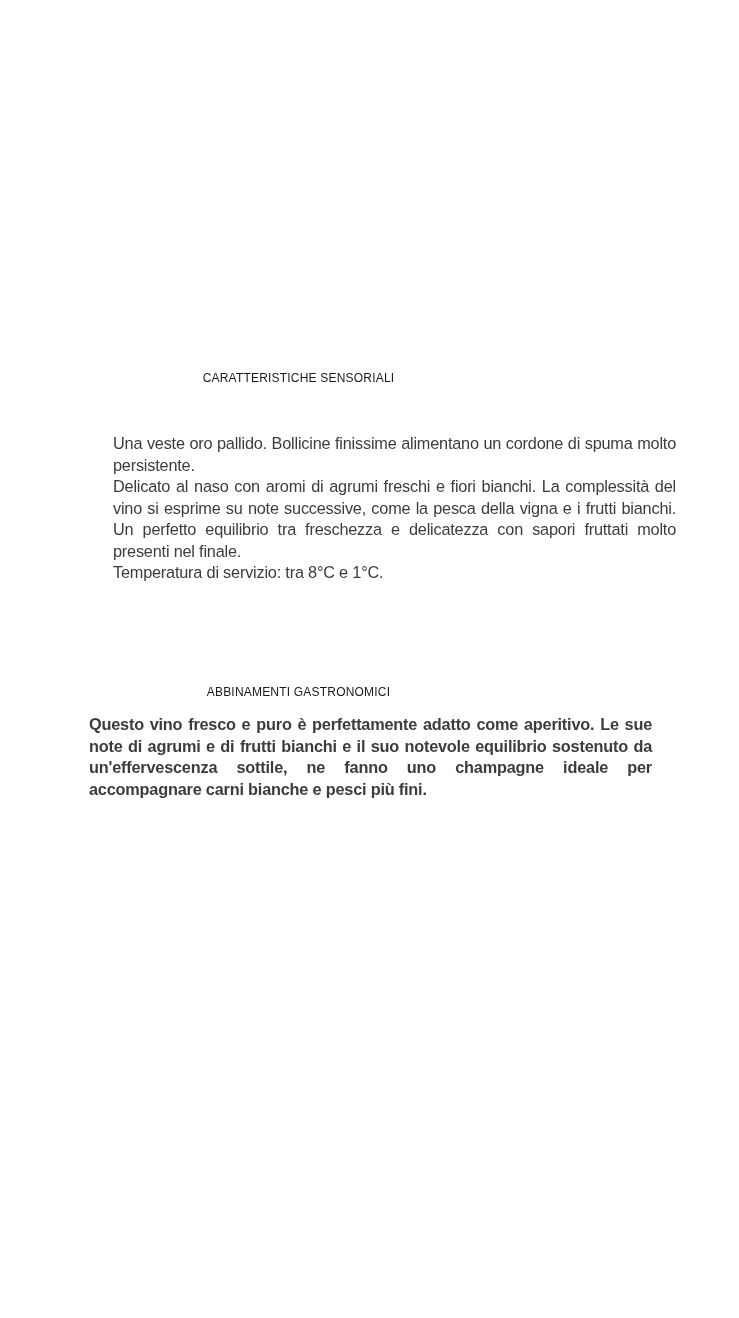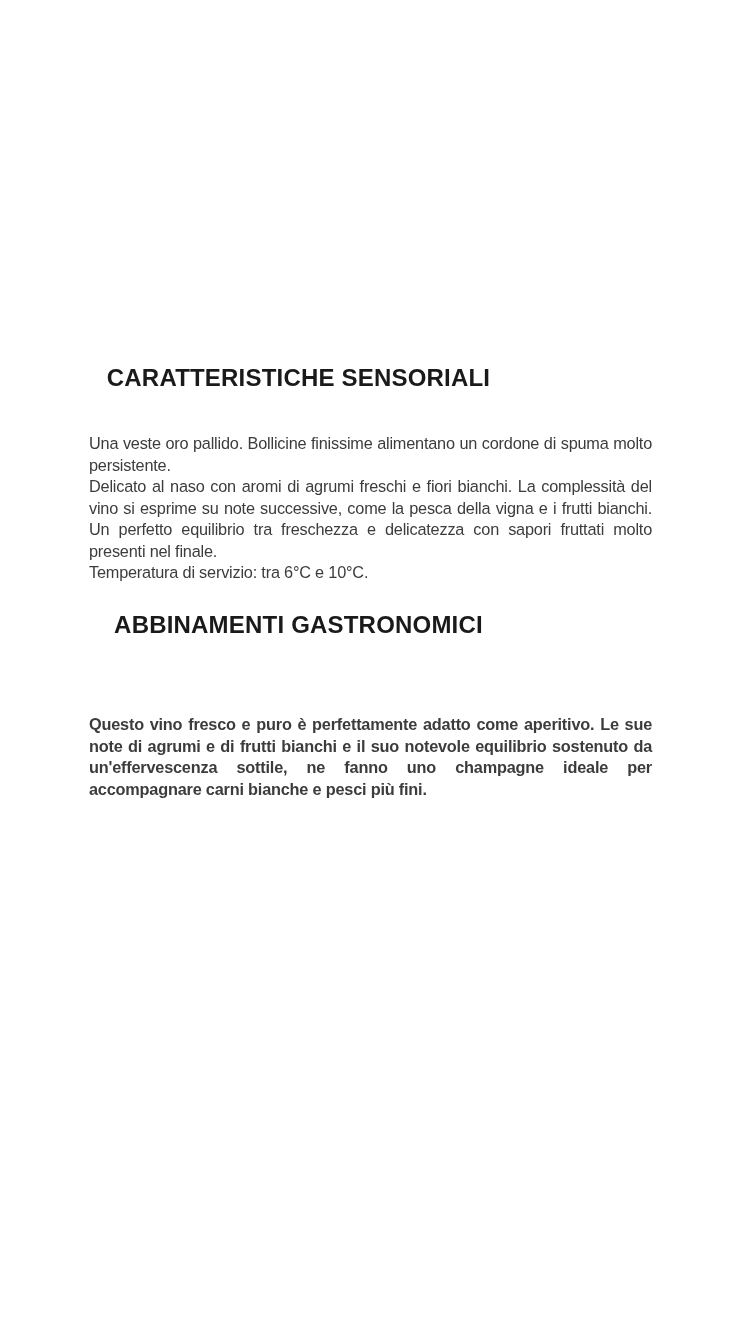--- a/index.html
+++ b/index.html
@@ -13,55 +13,55 @@
     width: 739px;
     height: 1318px;
     background: #ffffff;
     overflow: hidden;
   }
   .section-heading {
     position: absolute;
     left: 0;
     width: 597px;
     text-align: center;
-    font-size: 24px;
-    font-weight: bold;
+    font-size: 12px;
+    font-weight: normal;
     letter-spacing: 0.2px;
     color: #1a1a1a;
     line-height: 24px;
   }
   .section-body {
     position: absolute;
     left: 89px;
     width: 563px;
     color: #3c3c3c;
     font-size: 16.3px;
     line-height: 21.5px;
     letter-spacing: -0.2px;
   }
   .section-body p {
     text-align: justify;
     text-justify: inter-word;
   }
   .heading-1 { top: 366px; }
-  .body-1    { top: 433px; }
-  .heading-2 { top: 613px; }
+  .body-1    { top: 433px; margin-left: 24px; }
+  .heading-2 { top: 680px; }
   .body-2    { top: 714px; font-weight: bold; }
 </style>
 </head>
 <body>
 
 <div class="page">
 
   <h2 class="section-heading heading-1">CARATTERISTICHE SENSORIALI</h2>
 
   <div class="section-body body-1">
     <p>Una veste oro pallido. Bollicine finissime alimentano un cordone di spuma molto persistente.</p>
     <p>Delicato al naso con aromi di agrumi freschi e fiori bianchi. La complessità del vino si esprime su note successive, come la pesca della vigna e i frutti bianchi. Un perfetto equilibrio tra freschezza e delicatezza con sapori fruttati molto presenti nel finale.</p>
-    <p>Temperatura di servizio: tra 6°C e 10°C.</p>
+    <p>Temperatura di servizio: tra 8°C e 1°C.</p>
   </div>
 
   <h2 class="section-heading heading-2">ABBINAMENTI GASTRONOMICI</h2>
 
   <div class="section-body body-2">
     <p>Questo vino fresco e puro è perfettamente adatto come aperitivo. Le sue note di agrumi e di frutti bianchi e il suo notevole equilibrio sostenuto da un'effervescenza sottile, ne fanno uno champagne ideale per accompagnare carni bianche e pesci più fini.</p>
   </div>
 
 </div>
 

